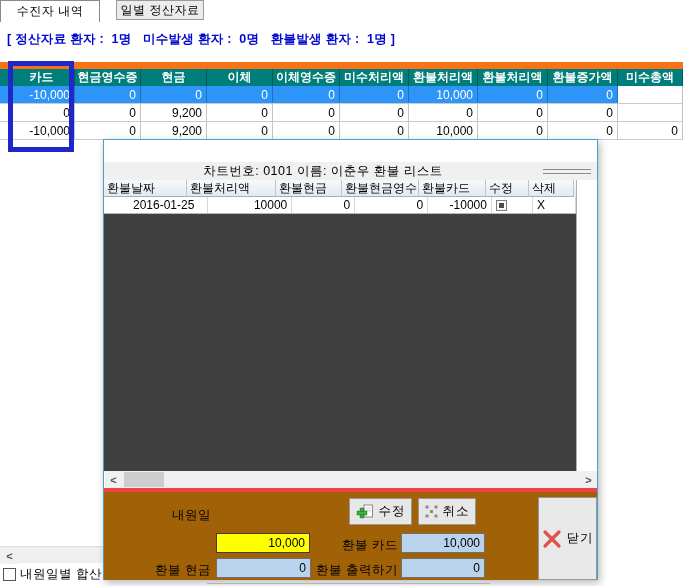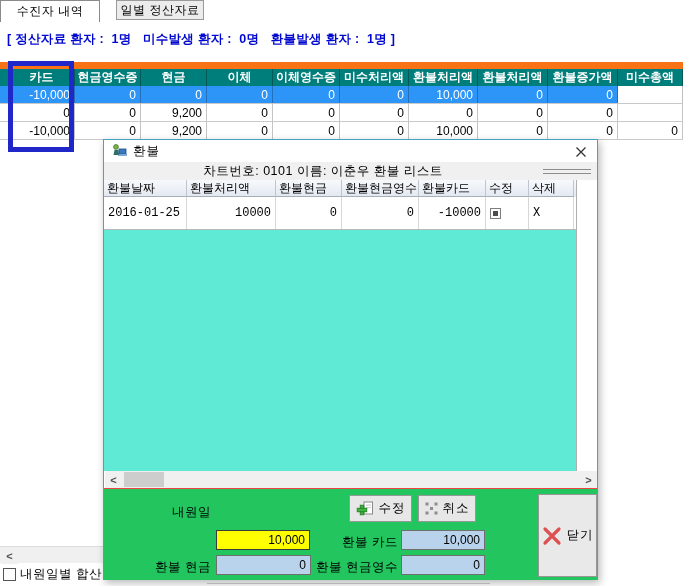--- a/index.html
+++ b/index.html
@@ -51,37 +51,37 @@
             display:flex; align-items:center; padding-left:7px; }
   .dtitle .ttext { margin-left:6px; font-size:12.5px; letter-spacing:1px; }
   .dclose { position:absolute; right:7px; top:3px; width:18px; height:17px; display:flex;
             align-items:center; justify-content:center; cursor:default; }
   .dheader { position:absolute; left:0; top:22px; width:100%; height:18px; background:#f0f0f0;
              display:flex; align-items:center; justify-content:center; font-size:12.5px;
              letter-spacing:0.5px; padding-right:55px; }
   .dhandle { position:absolute; right:6px; top:29px; width:48px; height:5px;
              border-top:1px solid #8c8c8c; border-bottom:1px solid #8c8c8c; }
   .dgridwrap { position:absolute; left:0; top:40px; width:473px; height:291px;
-               border-right:1px solid #b0b0b0; background:#5eead4;font-family:Liberation Mono, monospace; }
+               border-right:1px solid #b0b0b0; background:#404040; }
   .ghead { display:flex; height:17px; background:linear-gradient(#f7f9fc,#e2e8f1); }
   .ghead .gc { border-right:1px solid #bfc5cf; border-bottom:1px solid #a8aeb8;
                font-size:12px; padding-left:3px; justify-content:flex-start; }
-  .grow { display:flex; height:33px; background:#fff; border-bottom:1px solid #b7b7b7; }
+  .grow { display:flex; height:17px; background:#fff; border-bottom:1px solid #b7b7b7;padding-left:25px; }
   .gc { display:flex; align-items:center; overflow:hidden; white-space:nowrap;
         border-right:1px solid #d7d7d7; font-size:12px; padding:0 4px; }
   .gc.num { justify-content:flex-end; }
   .modbox { width:11px; height:11px; border:1px solid #7d7d7d; background:#fbfbfb;
             display:flex; align-items:center; justify-content:center; }
   .modbox i { width:5px; height:5px; background:#4c4c4c; display:block; }
   .dscroll { position:absolute; left:1px; top:331px; width:492px; height:17px; background:#f0f0f0; }
   .dscroll .left  { left:0;  top:0; }
   .dscroll .right { right:0; top:0; }
   .dthumb { position:absolute; left:19px; top:1px; width:40px; height:15px; background:#cdcdcd; }
-  .dform { position:absolute; left:0; top:348px; width:493px; height:92px; background:#22c55e;
-           border-top:1px solid #ef4444; }
+  .dform { position:absolute; left:0; top:348px; width:493px; height:92px; background:#a16207;
+           border-top:4px solid #ef4444; }
   .flabel { position:absolute; font-size:12.5px; letter-spacing:0.5px; text-align:right; white-space:nowrap; }
   .combo { position:absolute; left:112px; top:10px; width:94px; height:21px; background:#fff;
            border:1px solid #2d7fc1; display:flex; align-items:center; padding-left:4px; font-size:12px; }
   .combo .selpart { background:#3399ff; color:#fff; }
   .combo .chev { position:absolute; right:5px; top:9px; width:0; height:0;
                  border-left:4px solid transparent; border-right:4px solid transparent;
                  border-top:4px solid #555; }
   .btn { position:absolute; height:27px; background:#e7e7e7; border:1px solid #979797;
          display:flex; align-items:center; justify-content:center; font-size:12.5px;
          letter-spacing:1px; cursor:default; }
@@ -175,34 +175,20 @@
 </div>
 
 <div class="chkrow">
   <div class="chkbox"></div>
   <div class="chklabel">내원일별 합산으로 출력하기</div>
 </div>
 <div class="groupline"></div>
 
 <div class="dialog">
 
-  <div class="dtitle">
-    <svg width="16" height="16" viewBox="0 0 16 16">
-      <rect x="8" y="6" width="7" height="5" fill="#3a78c2" stroke="#1d4e8a" stroke-width="0.8"></rect>
-      <rect x="7" y="11" width="9" height="2" fill="#7da7d9"></rect>
-      <circle cx="5" cy="4" r="2.4" fill="#7ab648" stroke="#44702a" stroke-width="0.8"></circle>
-      <path d="M2.5 12 L3.5 7 L7.5 7 L8 12 Z" fill="#2e6e6e"></path>
-    </svg>
-    <span class="ttext">환불</span>
-    <div class="dclose">
-      <svg width="12" height="12" viewBox="0 0 12 12">
-        <path d="M1.5 1.5 L10.5 10.5 M10.5 1.5 L1.5 10.5" stroke="#333" stroke-width="1.3"></path>
-      </svg>
-    </div>
-  </div>
 
   <div class="dheader">차트번호: 0101 이름: 이춘우 환불 리스트</div>
   <div class="dhandle"></div>
 
   <div class="dgridwrap" id="dgrid">
       <div class="ghead">
         <div class="gc" style="width: 83px;">환불날짜</div>
         <div class="gc" style="width: 89px;">환불처리액</div>
         <div class="gc" style="width: 66px;">환불현금</div>
         <div class="gc" style="width: 77px;">환불현금영수</div>
@@ -266,16 +252,16 @@
     </div>
 
     <div class="field yellow f-amount">10,000</div>
 
     <div class="flabel l-card">환불 카드</div>
     <div class="field blue f-card">10,000</div>
 
     <div class="flabel l-cash">환불 현금</div>
     <div class="field blue f-cash">0</div>
 
-    <div class="flabel l-cashr">환불 현금영수</div>
+    <div class="flabel l-cashr">환불 출력하기</div>
     <div class="field blue f-cashr">0</div>
   </div>
 </div>
 
 </body></html>

